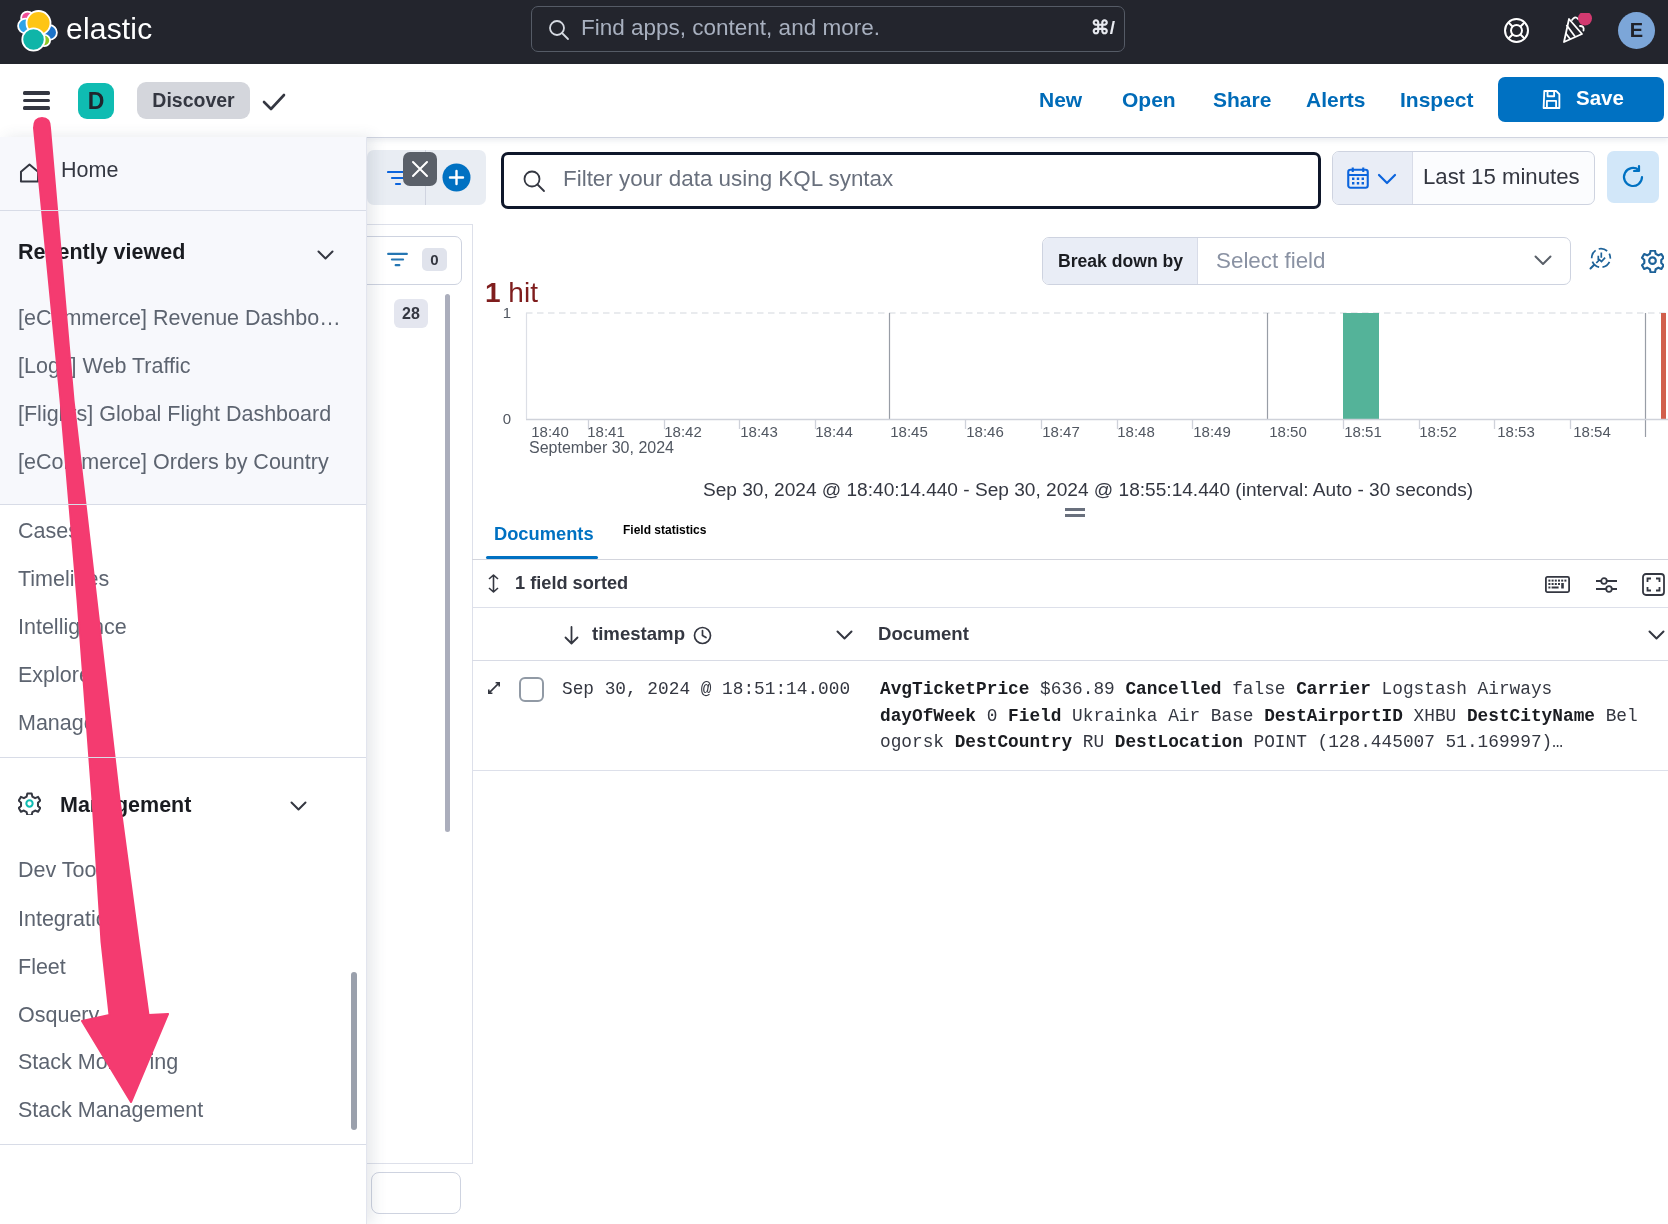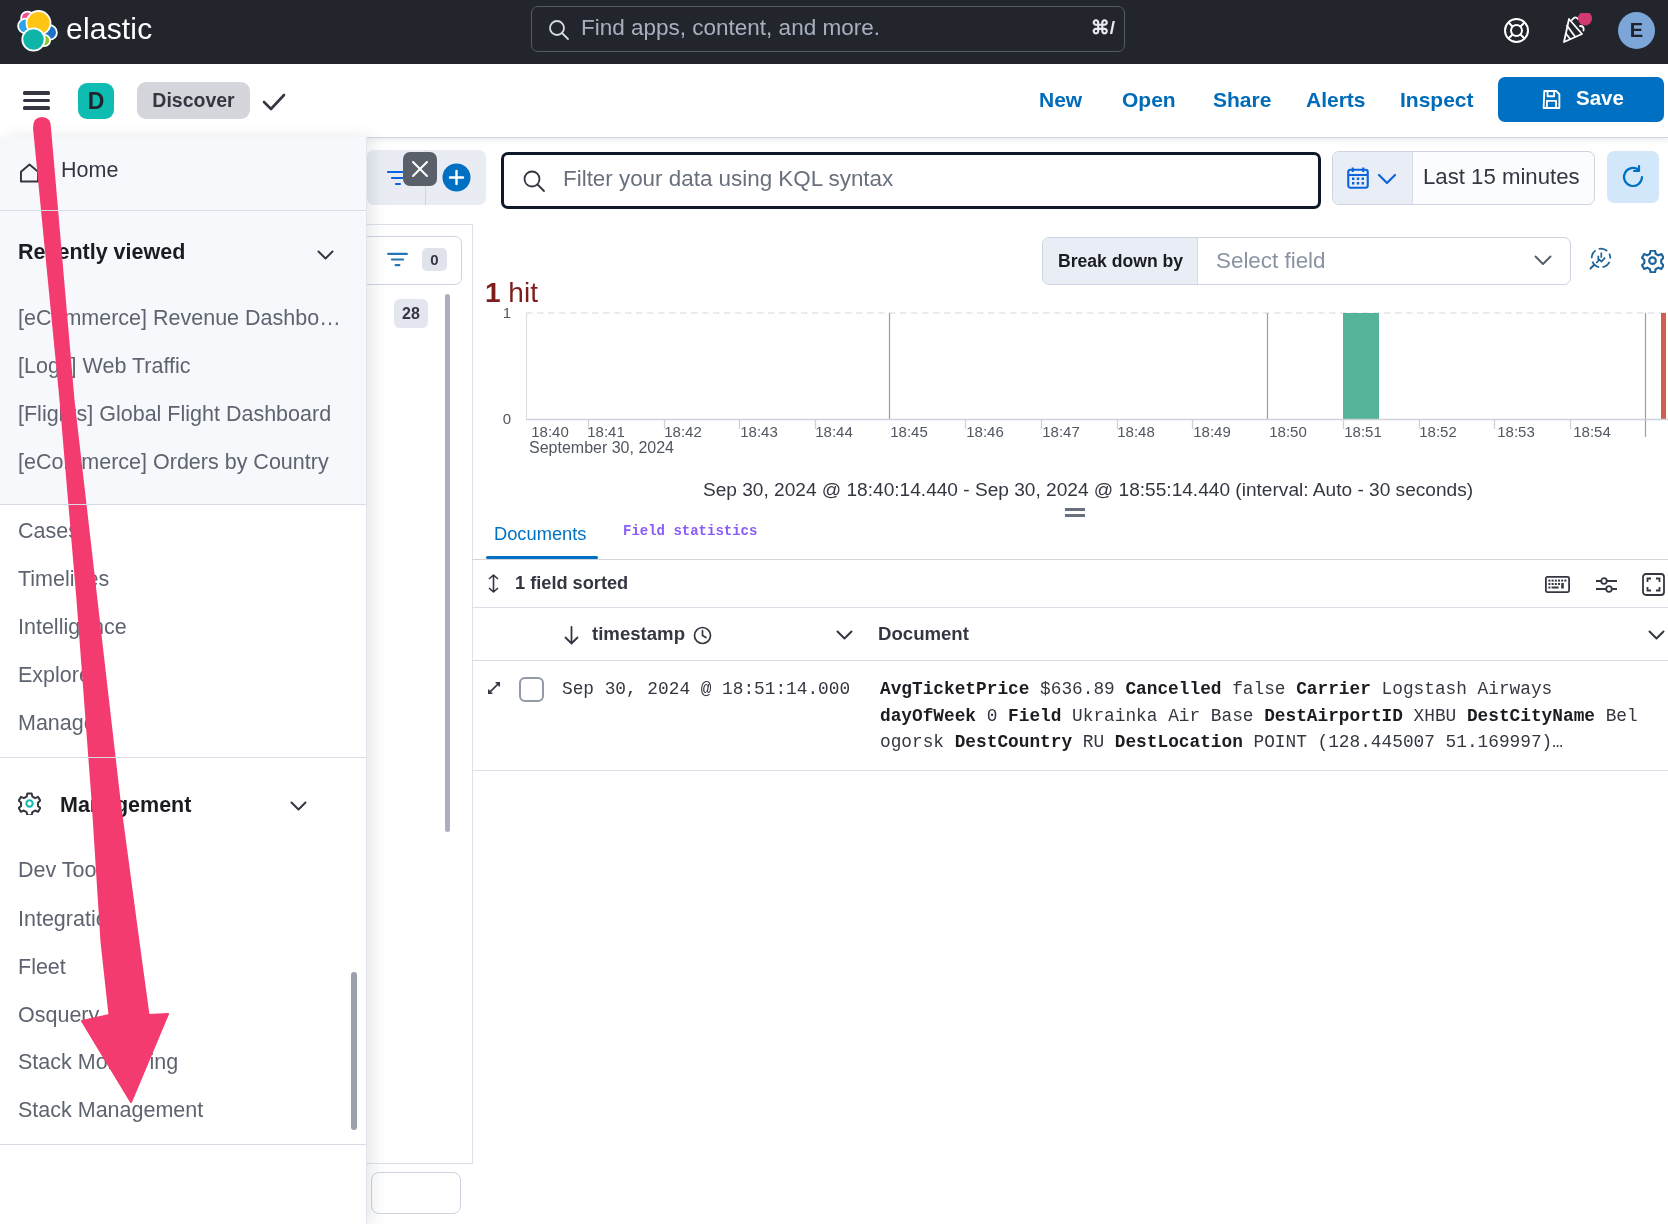--- a/index.html
+++ b/index.html
@@ -47,22 +47,22 @@
   #fscroll{left:445px;top:294px;width:5px;height:538px;background:#abaebc;border-radius:3px;}
   #fbox{left:371px;top:1172px;width:88px;height:40px;border:1px solid #ced3e0;border-radius:8px;background:#fff;}
   
   #hit1{left:485px;top:247px;font-size:28px;color:#7f1d1d;margin-top:30px;}
   #hit1 b{font-weight:700;}
   #bdb{left:1042px;top:237px;width:527px;height:46px;border:1px solid #ced3e0;border-radius:7px;background:#fff;}
   #bdb .seg{position:absolute;left:0;top:0;width:155px;height:46px;background:#e9edf6;border-right:1px solid #d8dce8;
             border-radius:6px 0 0 6px;color:#1a1c21;font-weight:700;font-size:17.6px;line-height:46px;padding-left:15px;box-sizing:border-box;}
   #bdb .ph{position:absolute;left:173px;top:10px;font-size:22.4px;color:#8a92a3;}
   
-  #tabdocs{left:494px;top:523px;font-size:18.3px;font-weight:400;color:#0071c2;}
-  #tabstats{left:623px;top:523px;font-size:14px;font-weight:700;color:#8b5cf6;font-family:Liberation Mono, monospace;}
+  #tabdocs{left:494px;top:523px;font-size:18.3px;font-weight:700;color:#0071c2;}
+  #tabstats{left:623px;top:523px;font-size:12px;font-weight:700;color:#000000;}
   #tabline{left:486px;top:556px;width:112px;height:3px;background:#0071c2;border-radius:2px;}
   #tabdivider{left:472px;top:559px;width:1196px;height:1px;background:#d3d5dd;}
   #sortrow{left:515px;top:573px;font-size:18.2px;font-weight:700;color:#343741;}
   #rowdiv1{left:472px;top:607px;width:1196px;height:1px;background:#dde0ea;}
   #rowdiv2{left:472px;top:660px;width:1196px;height:1px;background:#d8dbe5;}
   #rowdiv3{left:472px;top:770px;width:1196px;height:1px;background:#dde0ea;}
   .hdrtxt{position:absolute;top:623px;font-size:18.6px;font-weight:700;color:#343741;}
   .mono{font-family:"Liberation Mono", monospace;font-size:17.8px;color:#343741;}
   #cellts{left:562px;top:679px;}
   #celldoc{left:880px;top:676px;width:763px;line-height:26.5px;word-break:break-all;}

